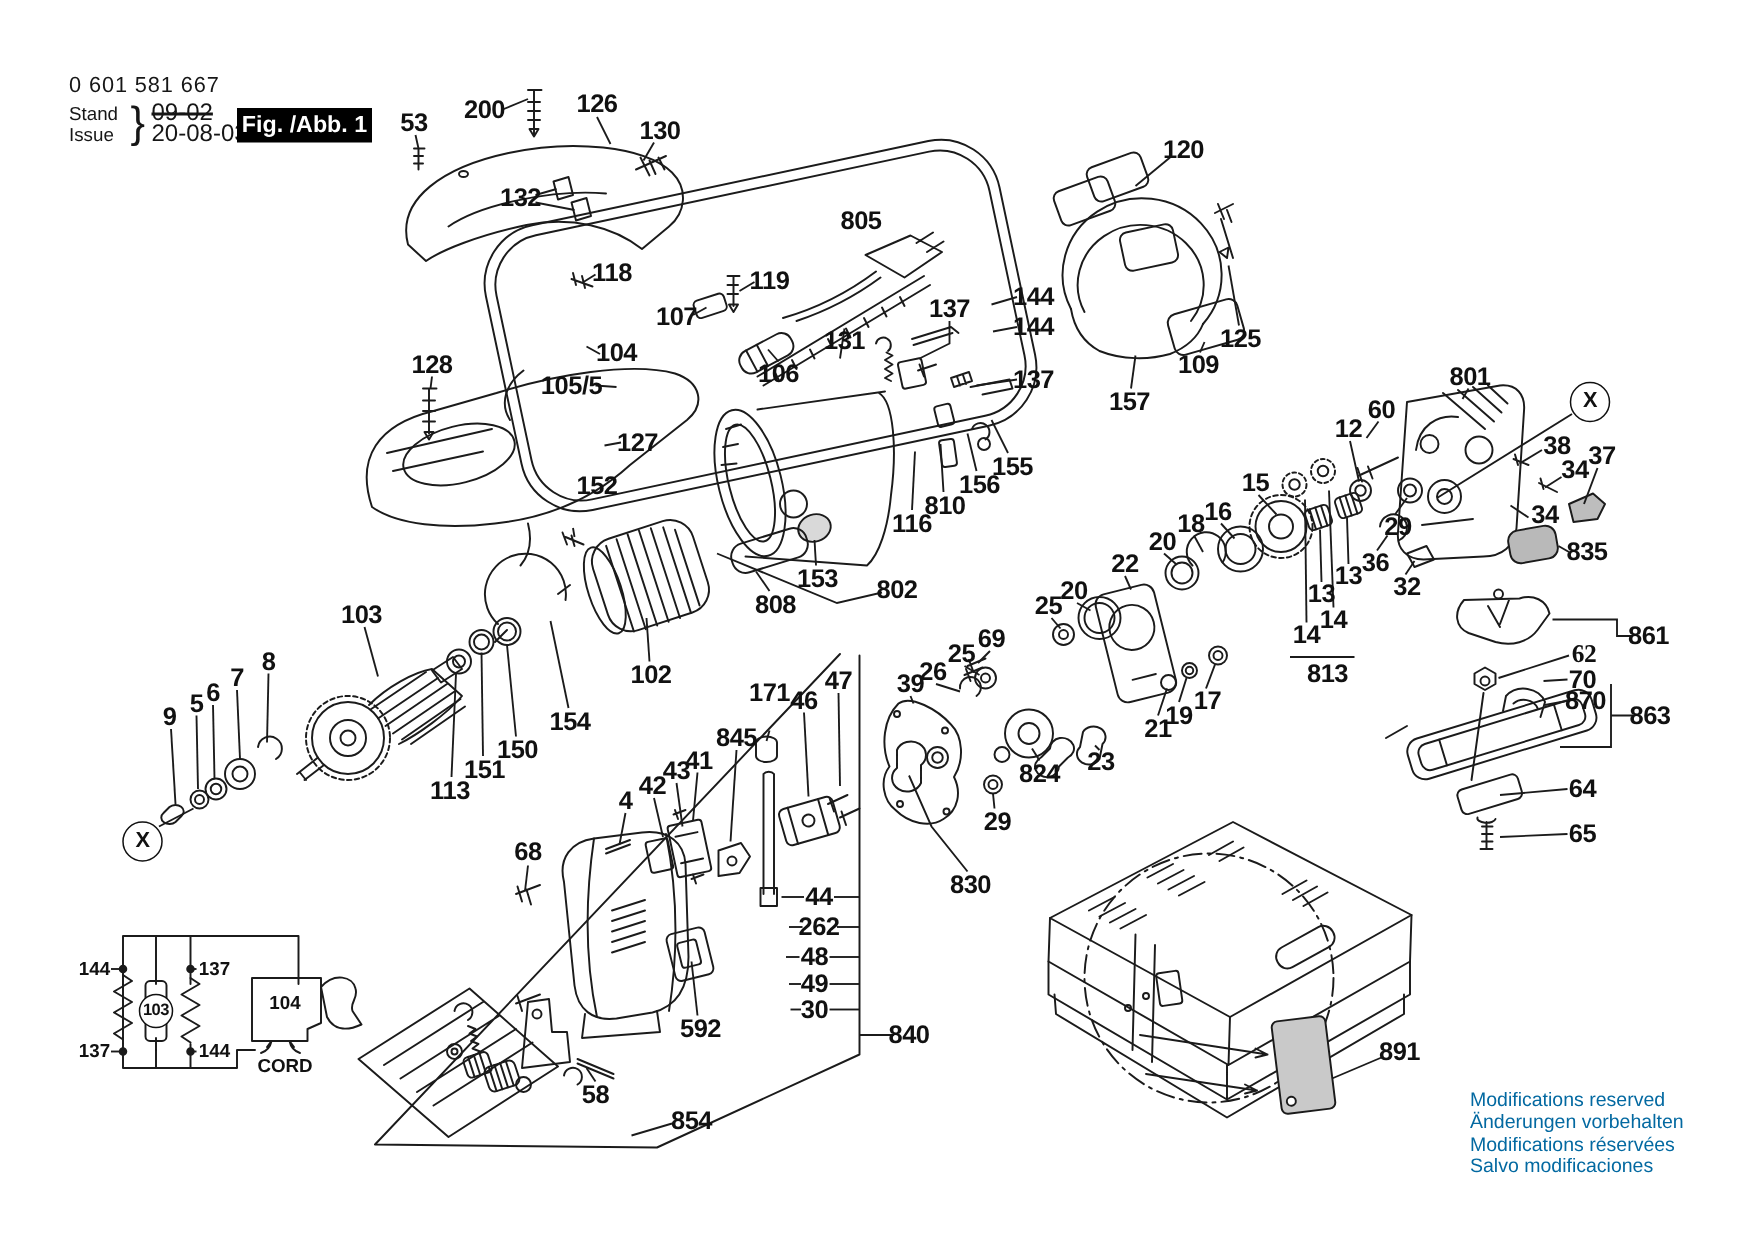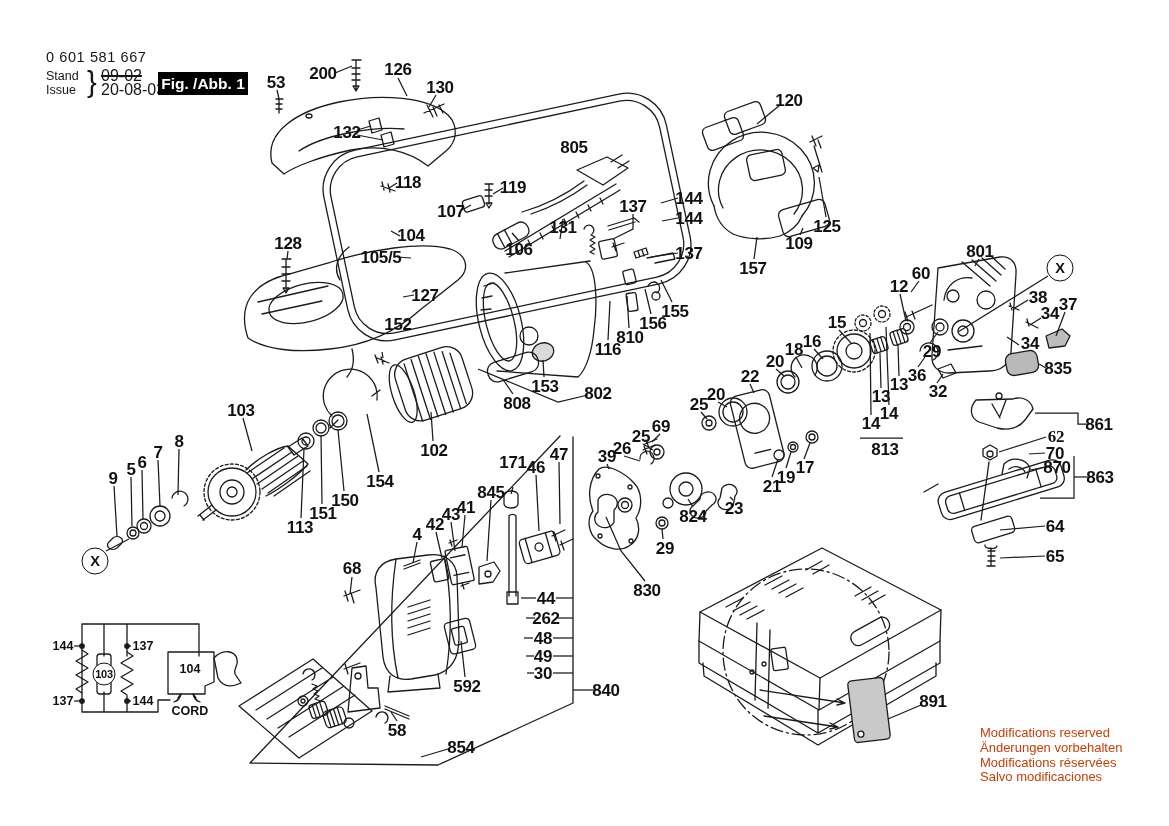--- a/index.html
+++ b/index.html
@@ -16,21 +16,21 @@
   .callout.circled-sm{width:21px;height:21px;border:1.5px solid #111;border-radius:50%;
            display:flex;align-items:center;justify-content:center;font-size:11px;background:#fff}
   #title-block{position:absolute;left:46px;top:49px}
   #part-number{font-size:14.5px;letter-spacing:.6px}
   #stand-issue{position:absolute;left:46px;top:69px;font-size:12.5px;line-height:14px}
   #stand-brace{position:absolute;left:87px;top:66px;font-size:29px;font-weight:400}
   #stand-values{position:absolute;left:101px;top:69px;font-size:16px;line-height:14px}
   .struck{text-decoration:line-through;text-decoration-thickness:2px}
   #fig-badge{position:absolute;left:158px;top:72px;width:90px;height:23px;background:#000;color:#fff;
            display:flex;align-items:center;justify-content:center;font-weight:700;font-size:15.5px}
-  #notice{position:absolute;left:980px;top:726px;font-size:13px;line-height:14.8px;color:#c2410c}
+  #notice{position:absolute;left:980px;top:726px;font-size:13px;line-height:14.8px;color:#0369a1}
 </style>
 </head>
 <body>
 
 <div id="stage">
 
   <svg id="art-layer" viewBox="0 0 1169 826">
     <g stroke="#1b1b1b" fill="none" stroke-width="1.3" stroke-linecap="round" stroke-linejoin="round">
 
       <g>

